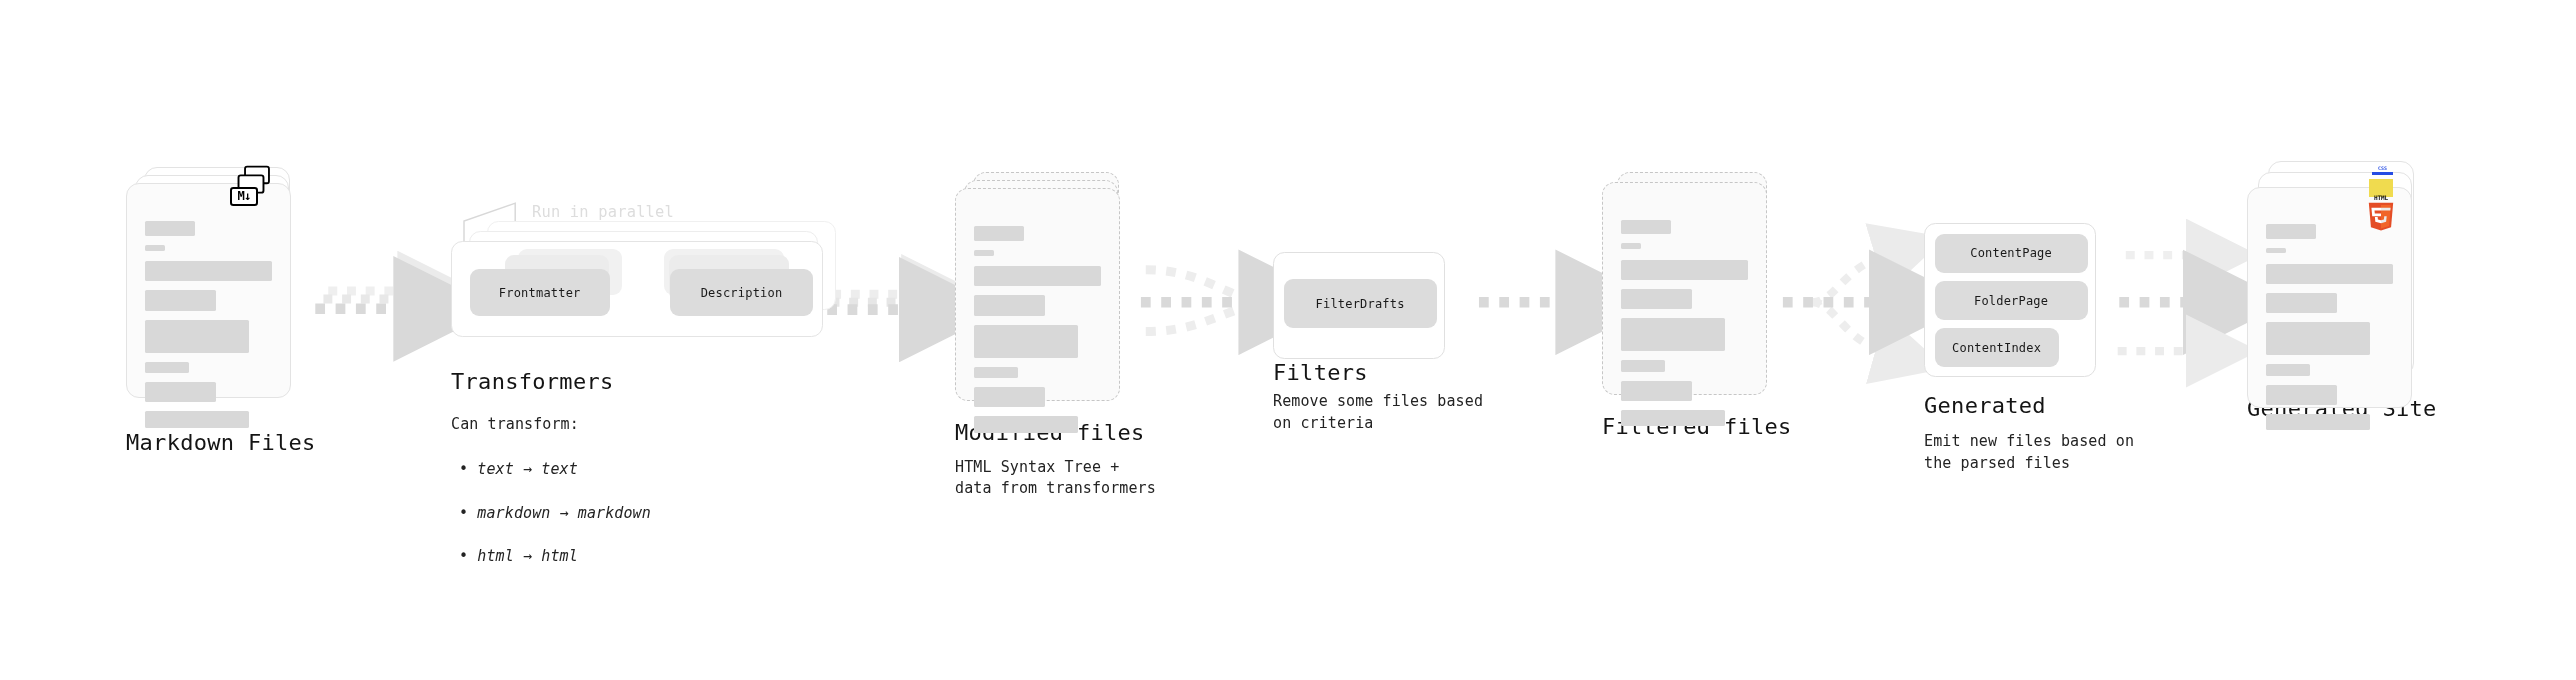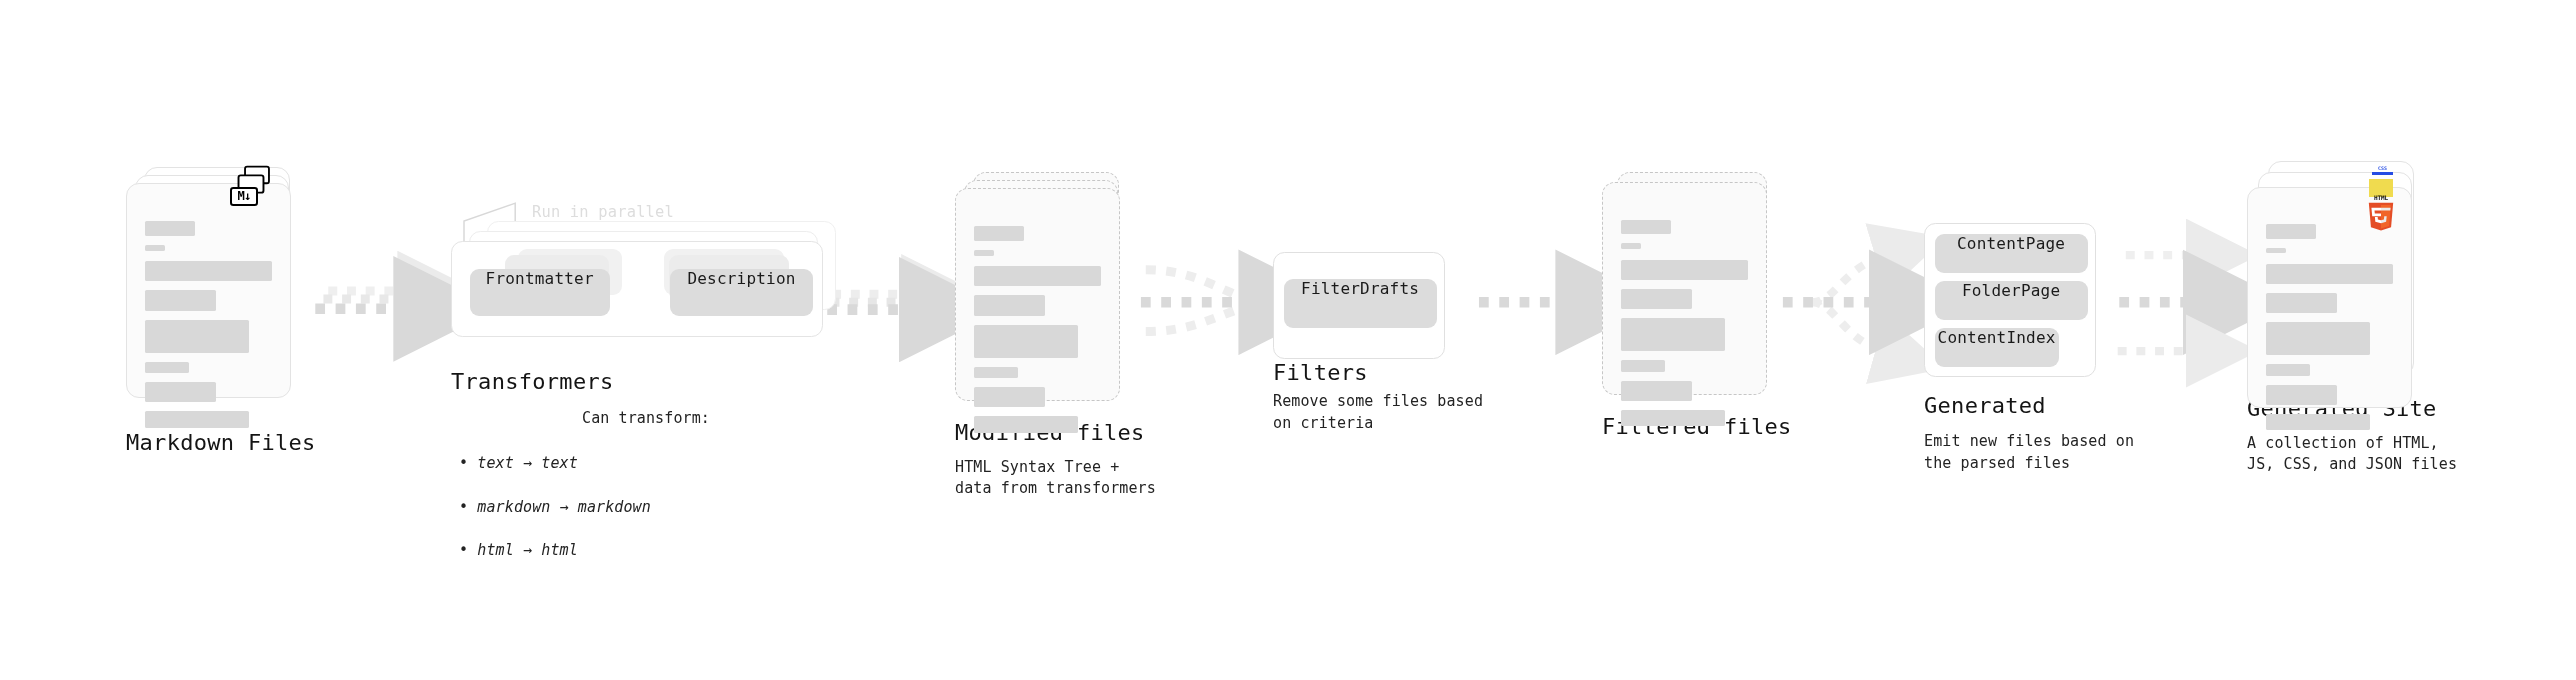--- a/index.html
+++ b/index.html
@@ -98,22 +98,22 @@
   .gbox {
     position: absolute;
     border: 1.5px solid #e0e0e0;
     border-radius: 11.4px;
     background: #ffffff;
   }
   .pill {
     position: absolute;
     background: #dcdcdc;
     border-radius: 9px;
-    display: flex; justify-content: center;
-    font-size: 16px;
+    display: flex; align-items: center; justify-content: center;
+    font-size: 12px;
     color: #1a1a1a;
     letter-spacing: 0.2px;
     white-space: nowrap;
   }
   .pill.ghost { background: #ececec; color: transparent; }
   .pill.ghost2 { background: #f1f1f1; color: transparent; }
 
   .parallel-label {
     position: absolute;
     font-size: 15.4px;
@@ -232,21 +232,21 @@
 
       <div class="pill" style="left:18.7px; top:74px; width:140px; height:47px;">
         <span>Frontmatter</span>
       </div>
       <div class="pill" style="left:219px; top:74px; width:143px; height:47px;">
         <span>Description</span>
       </div>
     </div>
 
     <div class="stage-title" style="margin-top:9.8px;">Transformers</div>
-    <div class="stage-desc" style="margin-top:13px;text-align:center;">Can transform:</div>
+    <div class="stage-desc" style="margin-top:19px;">Can transform:</div>
     <div class="stage-desc" style="margin-top:1.6px; padding-left:8.1px;font-style:italic;">
       <div>• text → text</div>
       <div>• markdown → markdown</div>
       <div>• html → html</div>
     </div>
   </div>
 
   <div class="stage" style="left:955px; top:172px;">
     <div class="filestack" style="width:175px;height:236px;">
       <div class="fcard dashed" style="left:18px; top:0px;  width:146px; height:203px;"></div>
@@ -349,18 +349,16 @@
           <path d="M17,3.6 L17,32.6 L27,29.4 L29.1,3.6 Z" fill="#f16529"></path>
           <path d="M17,14 L9.4,14 L9,10.4 L17,10.4 L17,7 L5.2,7 L6.2,17.4 L17,17.4 Z" fill="#ffffff"></path>
           <path d="M17,22.6 L13.2,21.6 L12.9,18.6 L9.5,18.6 L10,24.2 L17,26.1 Z" fill="#ffffff"></path>
           <path d="M17,17.4 L24,17.4 L23.3,24.2 L17,26.1 L17,22.6 L20.6,21.6 L21,17.4 Z" fill="#ebebeb"></path>
           <path d="M17,10.4 L28.5,10.4 L28.8,7 L17,7 Z" fill="#ebebeb"></path>
         </svg>
       </div>
     </div>
 
     <div class="stage-title" style="margin-top:-9.8px;">Generated Site</div>
-    <div class="stage-desc" style="margin-top:9.8px;">A collection of HTML,
-JS, CSS, and JSON files</div>
   </div>
 
 </div>
 
 
 </body></html>

